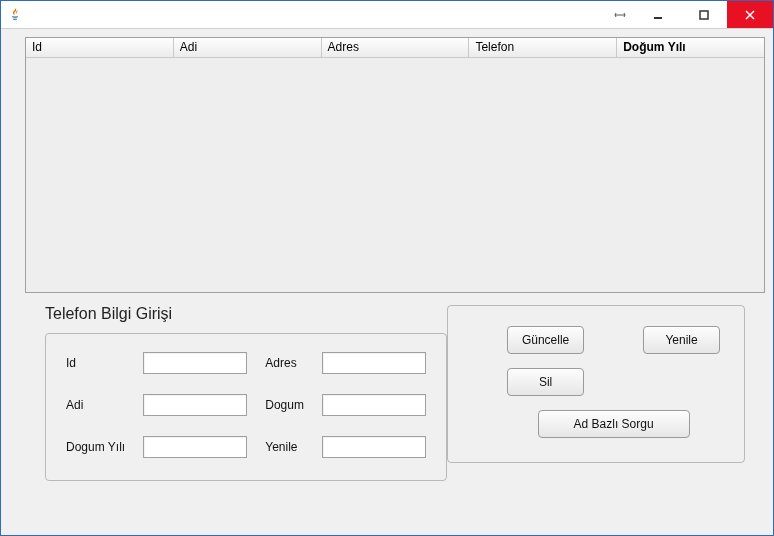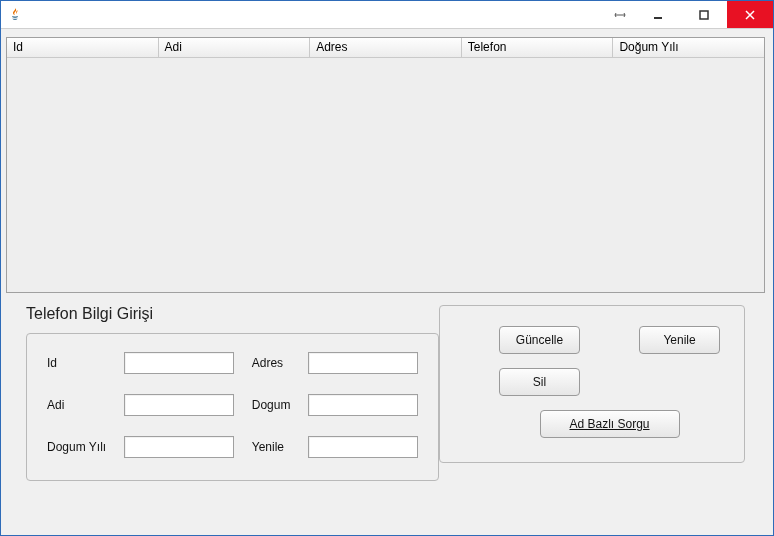--- a/index.html
+++ b/index.html
@@ -58,21 +58,21 @@
     color: #333;
     font-size: 11px;
   }
   .win-btn.close {
     background: #e81123;
     color: #fff;
   }
   .client {
     flex: 1;
     background: #f0f0f0;
-    padding: 8px 8px 10px 5px;
+    padding: 8px 8px 10px 24px;
     display: flex;
     flex-direction: column;
     gap: 12px;
   }
   .table-wrap {
     border: 1px solid #a0a0a0;
     background: #eeeeee;
     height: 256px;
     display: flex;
     flex-direction: column;
@@ -85,21 +85,21 @@
   }
   .th {
     flex: 1;
     border-right: 1px solid #c9c9c9;
     padding: 2px 6px;
     font-size: 12px;
     color: #000;
     white-space: nowrap;
     overflow: hidden;
   }
-  .th:last-child { border-right: none; }
+  .th:last-child { border-right: none; font-weight: bold; }
   .tbody {
     flex: 1;
     background: #eeeeee;
     border-right: 16px solid #eeeeee;
   }
   .lower {
     display: flex;
     padding: 0 20px;
   }
   .panel-title {
@@ -151,22 +151,21 @@
     background: linear-gradient(#fdfdfd, #e6e6e6);
     font-size: 12px;
     color: #111;
     cursor: pointer;
     box-shadow: 0 1px 0 rgba(255,255,255,0.6) inset;
     margin-left: 35px;
   }
   .btn-wide {
     grid-column: 1 / span 2;
     justify-self: center;
-    width: 140px;
-    text-decoration: underline;
+    width: 152px;
   }
 </style>
 </head>
 <body>
 
 <div class="window">
   <div class="titlebar">
     <svg class="java-icon" viewBox="0 0 16 16">
       <path d="M5 9c0 0 3 1 6 0c0 1-1 2-3 2s-3-1-3-2z" fill="#5382a1"></path>
       <path d="M5.5 11.5c0 0 2.5 0.8 5 0c0 0.8-1 1.5-2.5 1.5s-2.5-0.7-2.5-1.5z" fill="#5382a1"></path>

